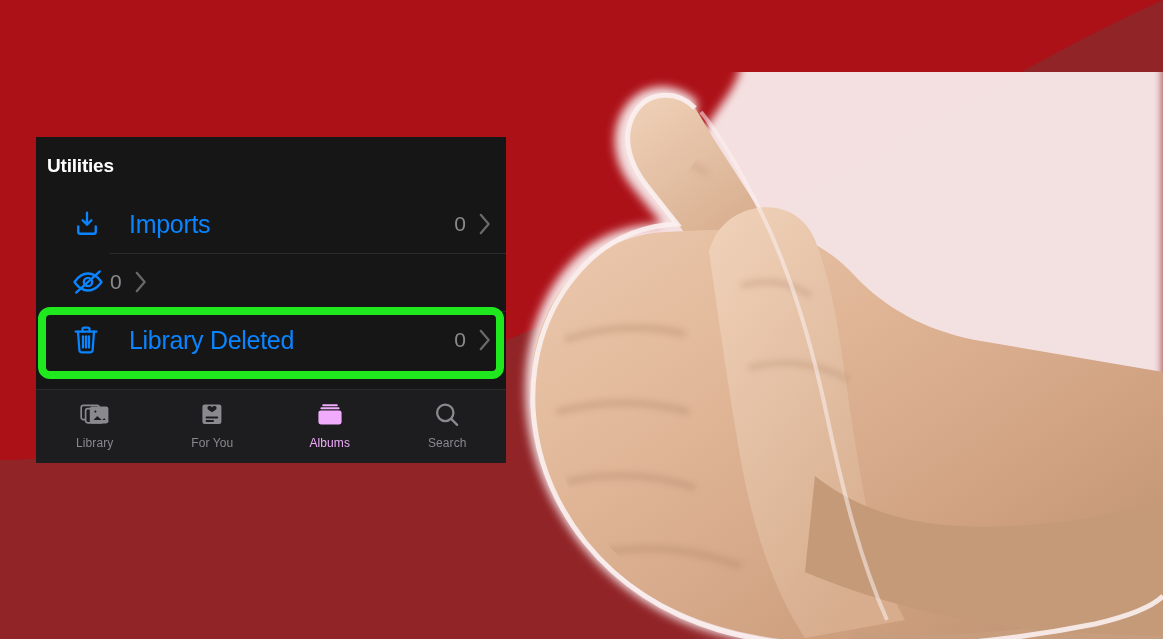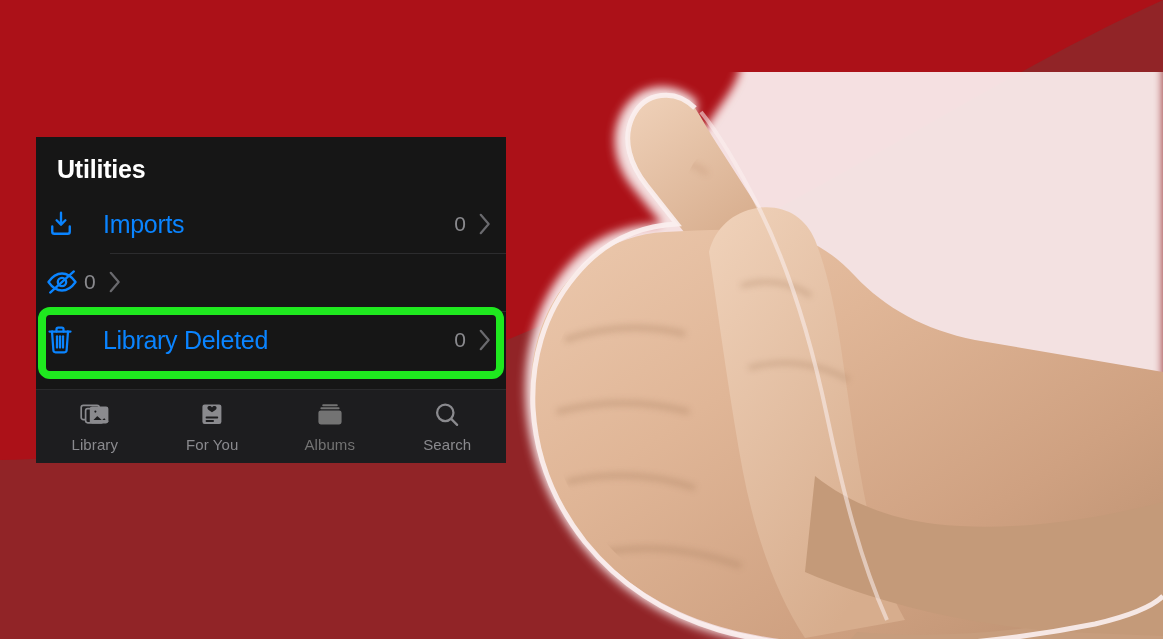--- a/index.html
+++ b/index.html
@@ -41,35 +41,35 @@
   .panel {
     position:absolute;
     left:36px; top:137px;
     width:470px; height:326px;
     background:#161616;
     overflow:hidden;
   }
 
   .panel-header {
     color:#ffffff;
-    font-size:25px;
+    font-size:19px;
     font-weight:bold;
     letter-spacing:-0.2px;
-    padding:18px 0 0 21px;
+    padding:18px 0 0 11px;
     height:58px;
   }
 
   .rows { position:relative; }
 
   .row {
     position:relative;
     display:flex;
     align-items:center;
     height:58px;
-    padding-left:10px;
+    padding-left:36px;
     padding-right:14px;
   }
   .row + .row::before {
     content:"";
     position:absolute;
     left:74px; right:0; top:0;
     height:1px;
     background:#2c2c2e;
   }
   .row.no-divider::before { display:none; }
@@ -131,21 +131,21 @@
     display:flex;
     flex-direction:column;
     align-items:center;
     gap:4px;
     color:#8a8a8e;
   }
   .tab.active { color:#0A84FF; }
   .tab .tab-icon { height:34px; display:flex; align-items:center; justify-content:center; }
   .tab .tab-icon svg { display:block; }
   .tab .tab-label {
-    font-size:15px;
+    font-size:12px;
     letter-spacing:0.1px;
   }
 </style>
 </head>
 <body>
 
 <div id="stage" style="background: rgb(172, 17, 24);">
 
   <div class="bg-base"></div>
   <svg class="bg-wedge" viewBox="0 0 1163 639" preserveAspectRatio="none">
@@ -312,21 +312,21 @@
             <rect x="3.4" y="2.6" width="19" height="19.4" rx="2.2" fill="currentColor"></rect>
             <path d="M13 10.6 C11.9 8.2 8.4 8.6 8.4 11.2 C8.4 13.1 11 14.8 13 16.2
                      C15 14.8 17.6 13.1 17.6 11.2 C17.6 8.6 14.1 8.2 13 10.6 Z" fill="#1d1d1f" transform="translate(0,-3.6) scale(1,0.85)"></path>
             <rect x="6.6" y="14.6" width="12.6" height="1.9" rx="0.9" fill="#1d1d1f"></rect>
             <rect x="6.6" y="18" width="8.4" height="1.9" rx="0.9" fill="#1d1d1f"></rect>
           </svg>
         </span>
         <span class="tab-label">For You</span>
       </div>
 
-      <div class="tab active" style="color: #737373; text-align: right;">
+      <div class="tab active" style="color: #f0abfc; text-align: right;">
         <span class="tab-icon">
           <svg width="30" height="26" viewBox="0 0 30 26" fill="none">
             <rect x="7.2" y="2.2" width="15.6" height="2" rx="1" fill="currentColor"></rect>
             <rect x="5.4" y="5.2" width="19.2" height="2.1" rx="1" fill="currentColor"></rect>
             <rect x="3.4" y="8.4" width="23.2" height="14" rx="2.4" fill="currentColor"></rect>
           </svg>
         </span>
         <span class="tab-label">Albums</span>
       </div>
 

